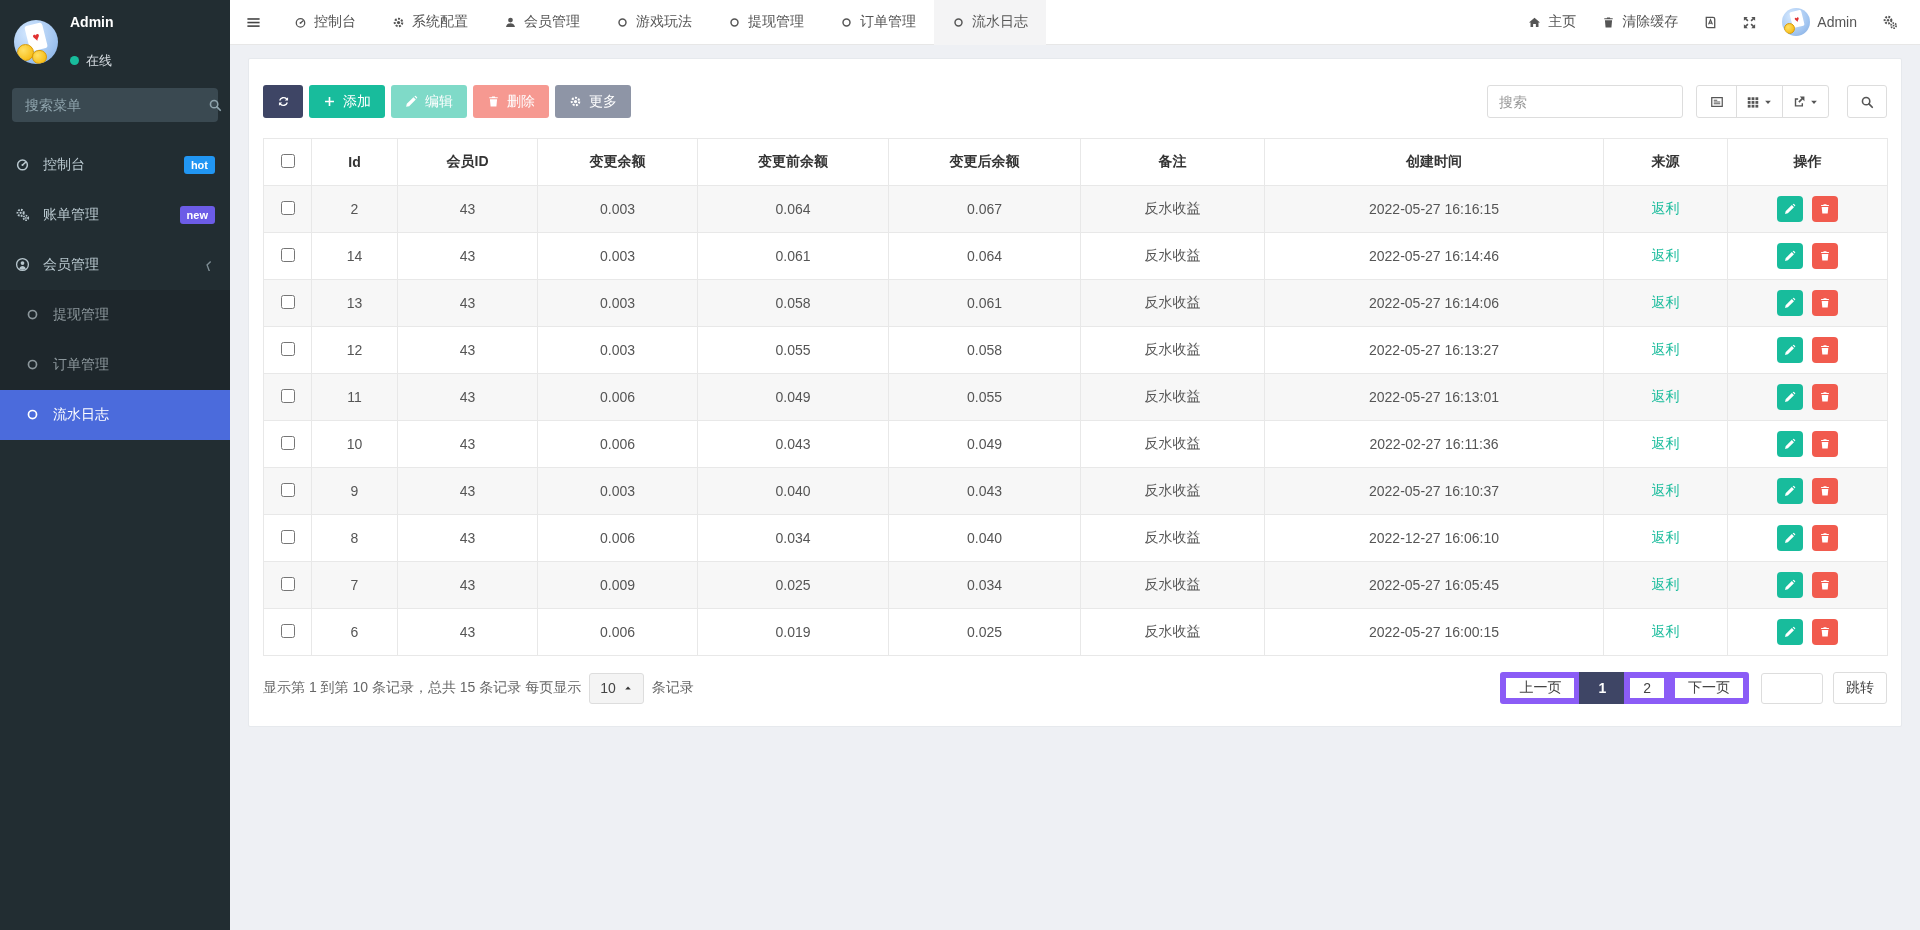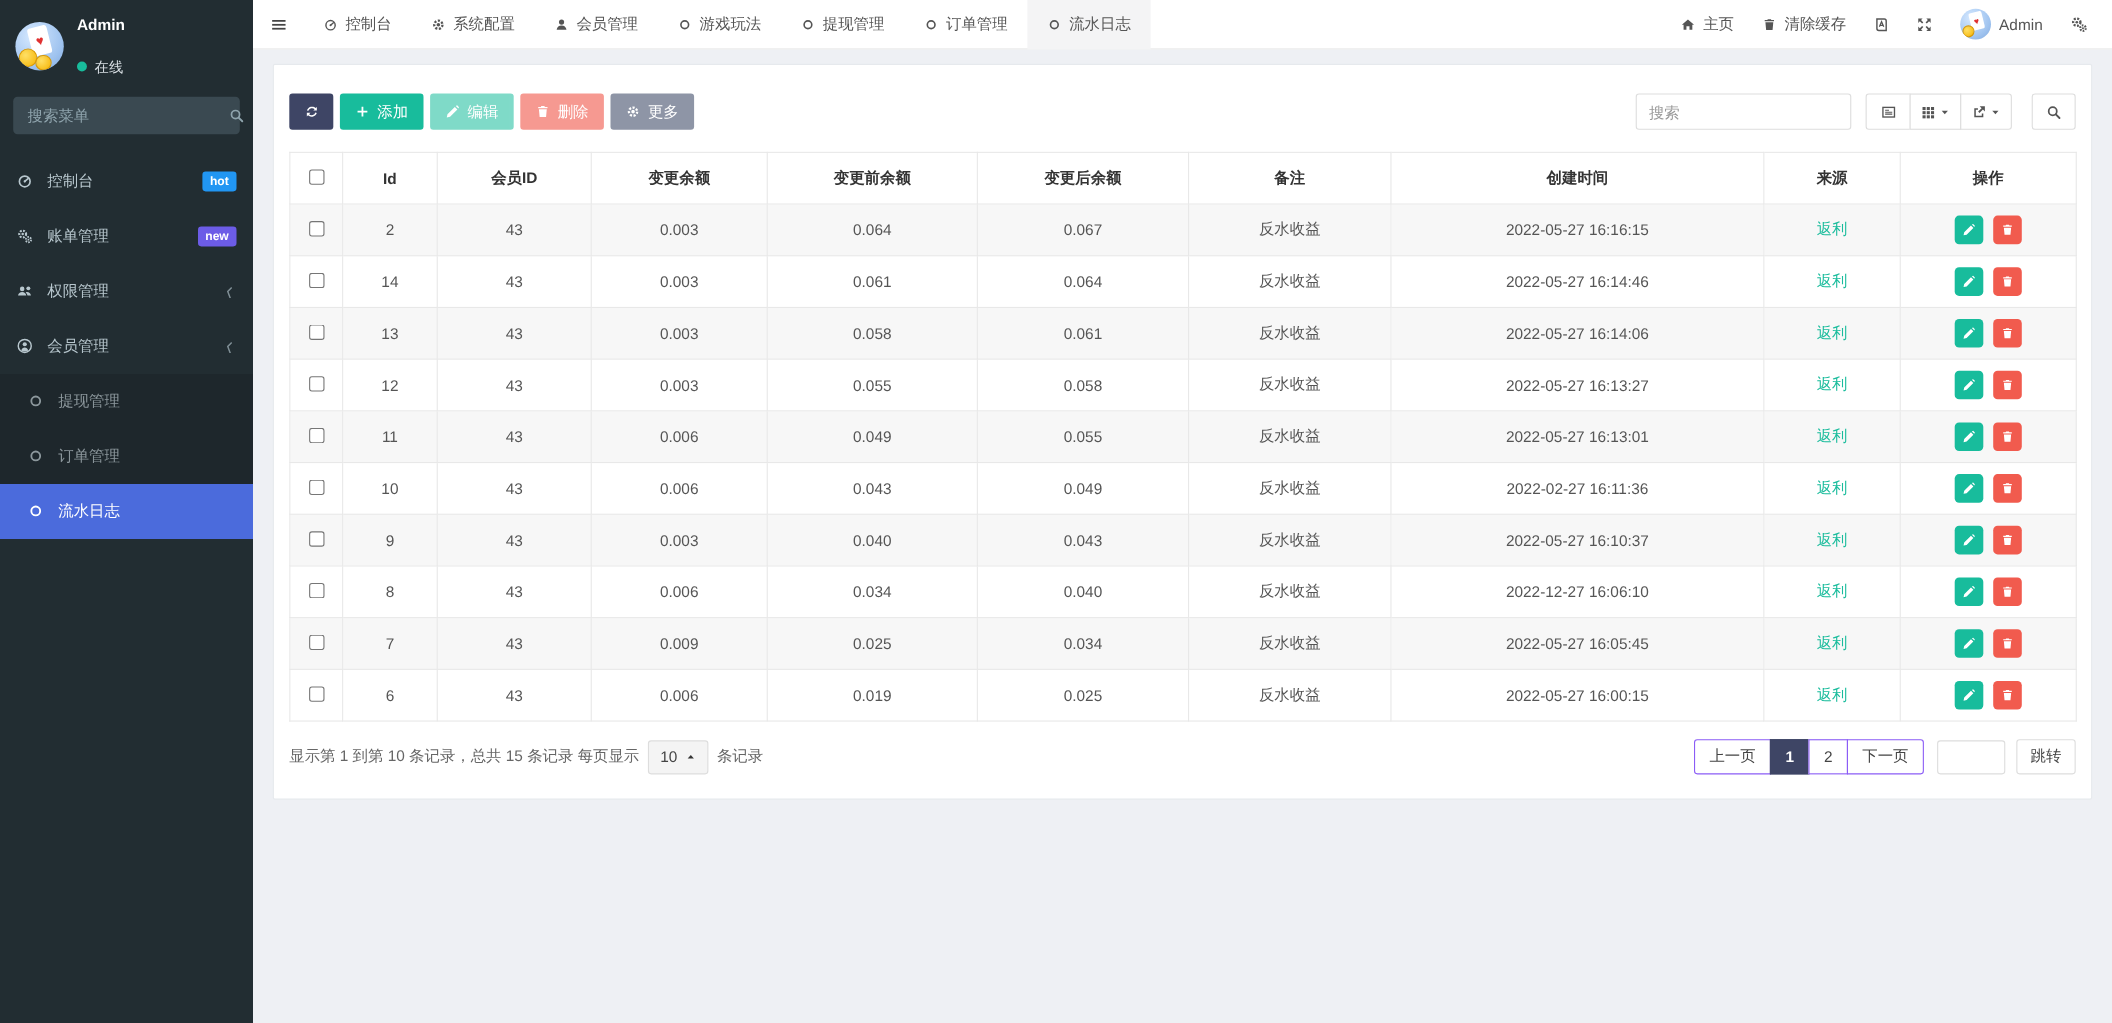--- a/index.html
+++ b/index.html
@@ -81,21 +81,21 @@
   input[type=checkbox]{width:14px;height:14px;margin:0;cursor:pointer}
   .act-btn{width:26px;height:26px;border:none;border-radius:4px;color:#fff;display:inline-flex;align-items:center;justify-content:center;margin:0 3px;cursor:pointer;font-size:12px}
   .act-edit{background:var(--green)}
   .act-del{background:var(--red)}
 
   
   .table-footer{display:flex;align-items:center;margin-top:16px;color:#666;font-size:14px}
   .per-page{display:inline-flex;align-items:center;gap:7px;border:1px solid #ddd;background:#f4f4f4;border-radius:3px;height:31px;padding:0 10px;margin:0 8px;color:#444;cursor:pointer}
   .per-page .caret{display:inline-flex;font-size:10px;color:#333}
   .pager{margin-left:auto;display:flex;align-items:center}
-  .page-btn{height:32px;min-width:36px;padding:0 13px;background:#fff;border:1px solid #8b5cf6;color:#444;display:inline-flex;align-items:center;justify-content:center;font-size:14px;margin-left:-1px;cursor:pointer;font-family:inherit}
+  .page-btn{height:32px;min-width:36px;padding:0 13px;background:#fff;border:6px solid #8b5cf6;color:#444;display:inline-flex;align-items:center;justify-content:center;font-size:14px;margin-left:-1px;cursor:pointer;font-family:inherit}
   .page-btn.first{border-radius:3px 0 0 3px;margin-left:0}
   .page-btn.last{border-radius:0 3px 3px 0}
   .page-btn.active{background:var(--dark);border-color:var(--dark);color:#fff;font-weight:bold}
   .jump-input{width:62px;height:31px;border:1px solid #ddd;border-radius:3px;margin-left:12px;outline:none;padding:0 8px;font-size:14px}
   .jump-btn{height:32px;padding:0 12px;border:1px solid #ddd;border-radius:3px;background:#fff;color:#444;margin-left:10px;font-size:14px;cursor:pointer;font-family:inherit}
 
   .ic svg{width:1em;height:1em;display:block}
 </style>
 </head>
 <body>
@@ -145,36 +145,20 @@
        <span class="mi-icon ic">
             <svg viewBox="0 0 16 16">
               <circle cx="6" cy="6.2" r="3.3" fill="none" stroke="currentColor" stroke-width="2.1" stroke-dasharray="1.8 1.3"></circle>
               <circle cx="6" cy="6.2" r="1.2" fill="currentColor"></circle>
               <circle cx="11.6" cy="11.6" r="2.5" fill="none" stroke="currentColor" stroke-width="1.9" stroke-dasharray="1.5 1.1"></circle>
               <circle cx="11.6" cy="11.6" r=".9" fill="currentColor"></circle>
             </svg>
           </span>
        <span>账单管理</span>
           <span class="badge" style="background:#6c5ce7">new</span>
-     </div>
-        <div class="menu-item">
-       <span class="mi-icon ic">
-            <svg viewBox="0 0 16 16" fill="currentColor">
-              <circle cx="5.5" cy="6" r="2.2"></circle>
-              <path d="M1.5 12.5c.3-2.2 1.9-3.5 4-3.5s3.7 1.3 4 3.5z"></path>
-              <circle cx="11.5" cy="5.5" r="1.9"></circle>
-              <path d="M10.2 9.1c2 0 3.5 1.3 3.8 3.4h-3.3a5.4 5.4 0 0 0-1.7-3c.4-.25.8-.4 1.2-.4z"></path>
-            </svg>
-          </span>
-       <span>权限管理</span>
-          <span class="chev ic">
-            <svg viewBox="0 0 16 16" fill="none" stroke="currentColor" stroke-width="1.8">
-              <path d="M10.2 3.2 5.4 8l4.8 12.8"></path>
-            </svg>
-          </span>
      </div>
         <div class="menu-item">
        <span class="mi-icon ic">
             <svg viewBox="0 0 16 16">
               <circle cx="8" cy="8" r="6.3" fill="none" stroke="currentColor" stroke-width="1.4"></circle>
               <circle cx="8" cy="6.4" r="2" fill="currentColor"></circle>
               <path d="M4.6 12.4c.5-1.9 1.8-2.9 3.4-2.9s2.9 1 3.4 2.9a6.3 6.3 0 0 1-6.8 0z" fill="currentColor"></path>
             </svg>
           </span>
        <span>会员管理</span>

